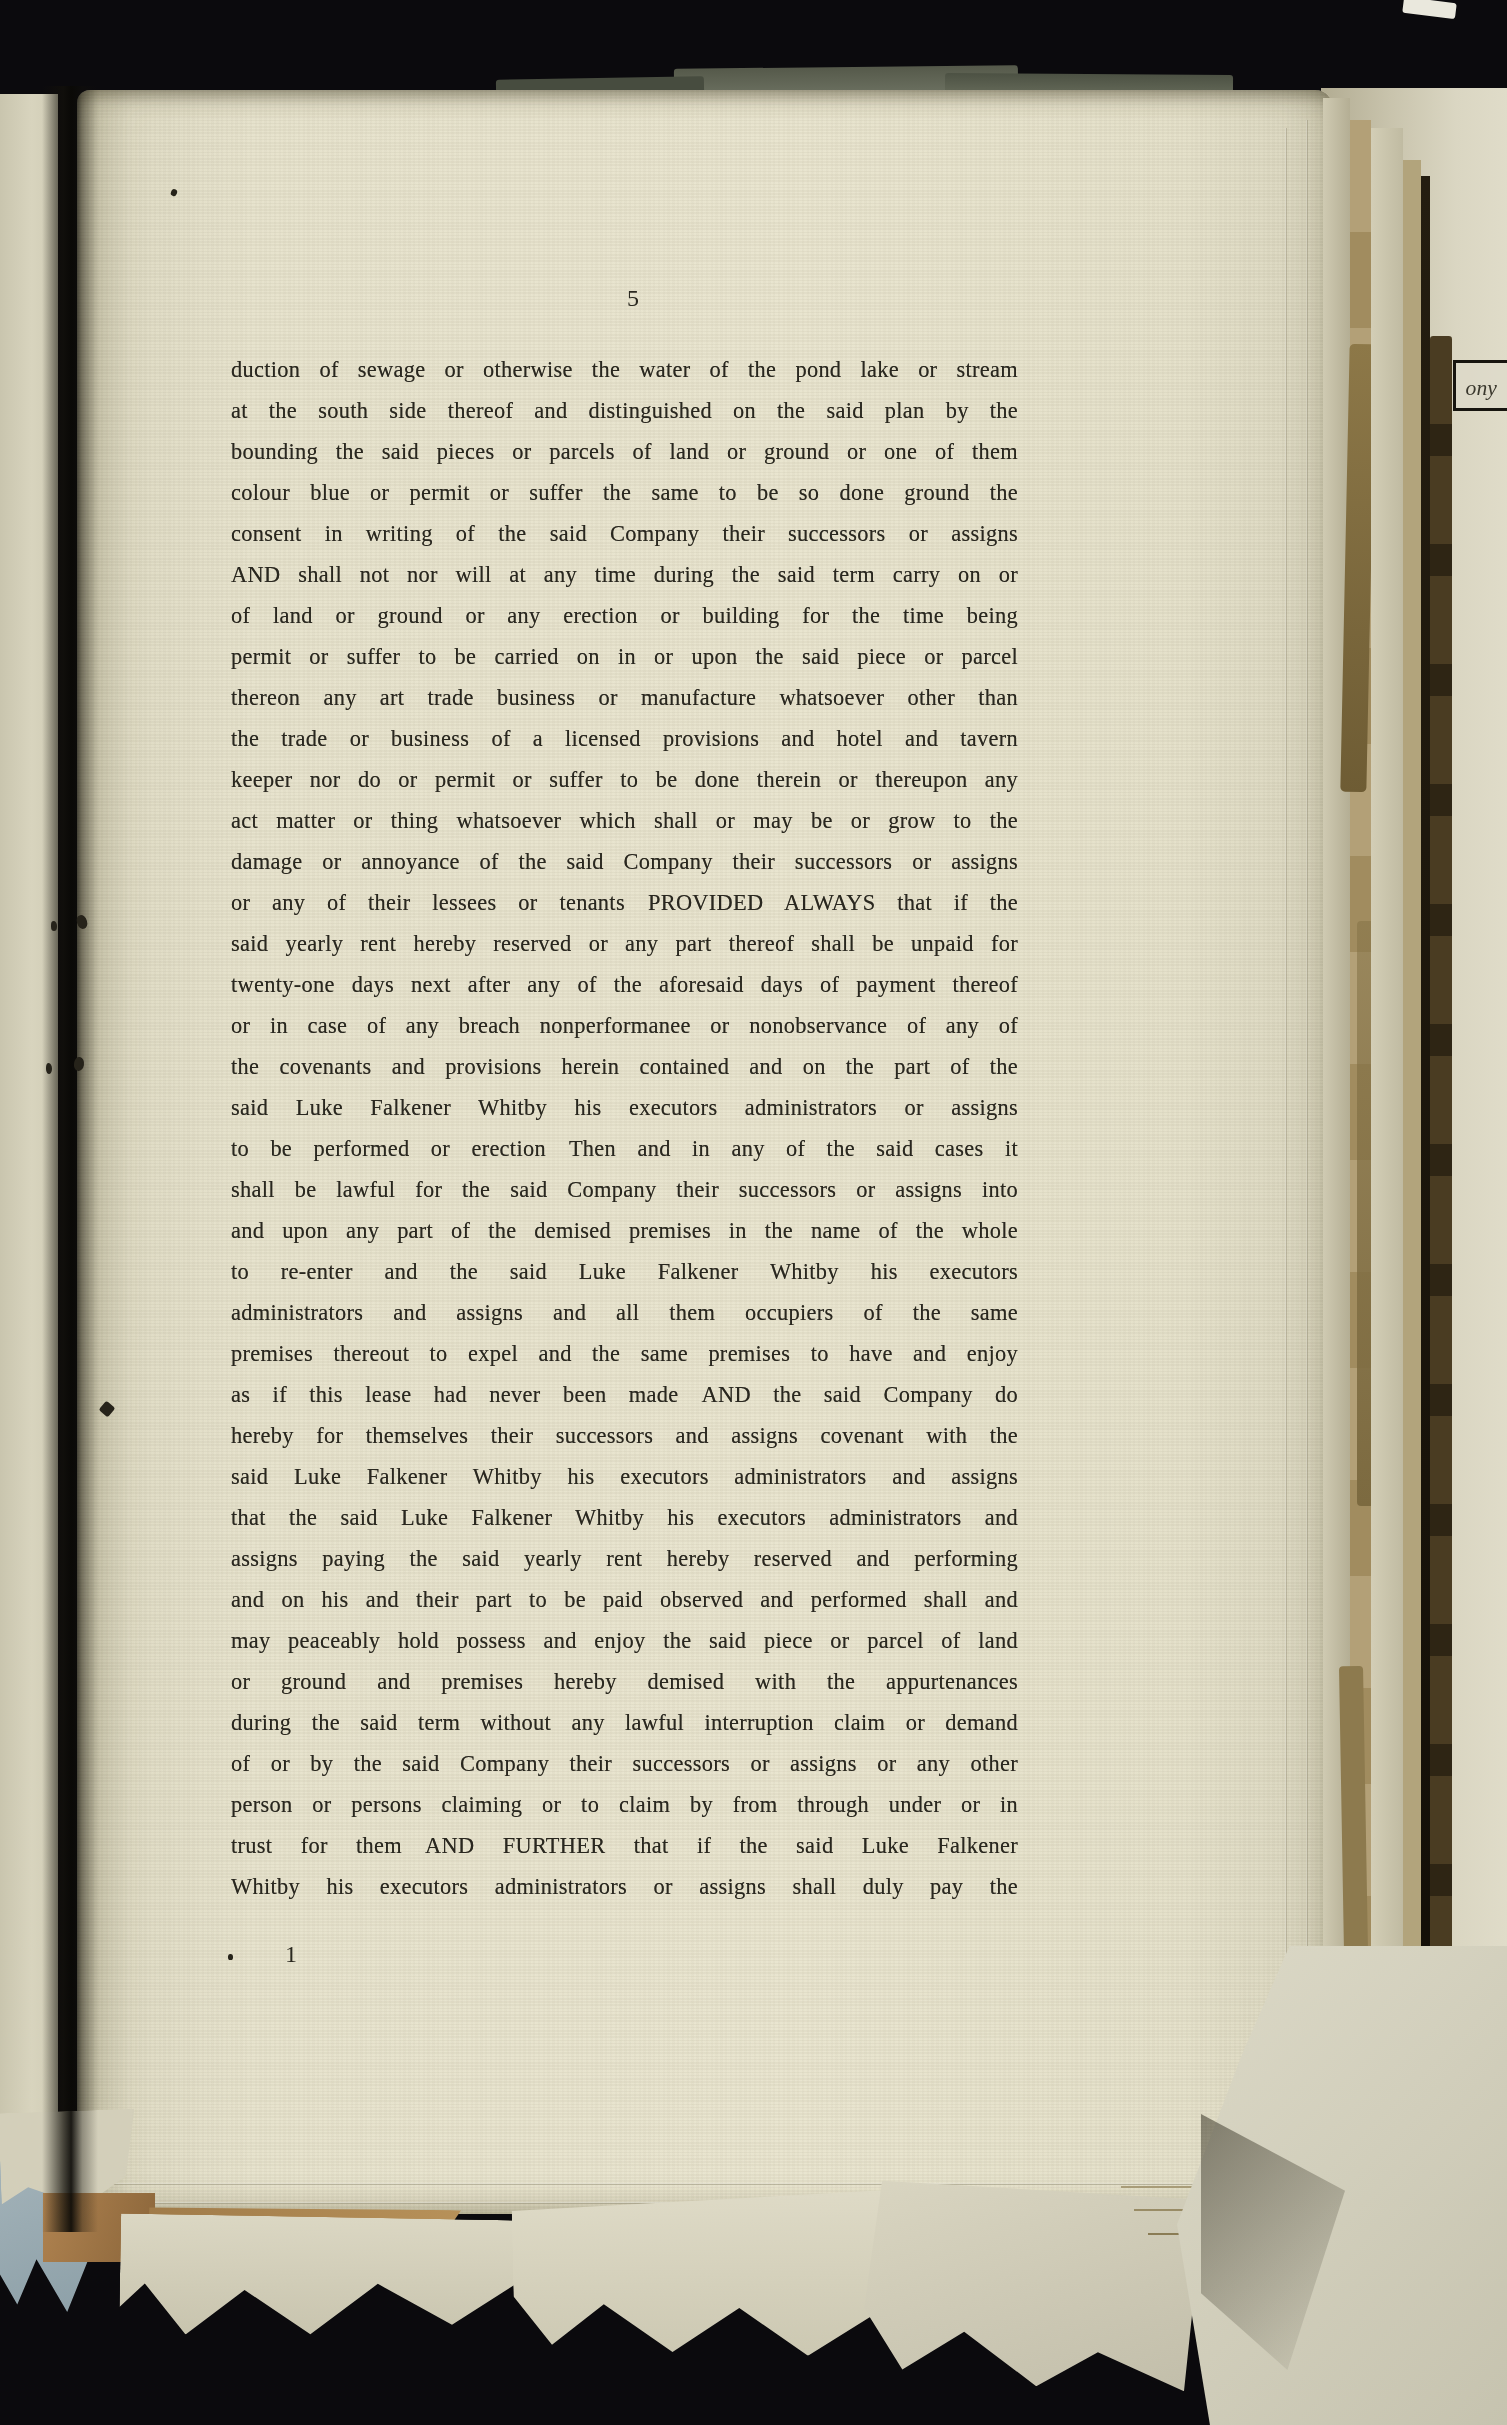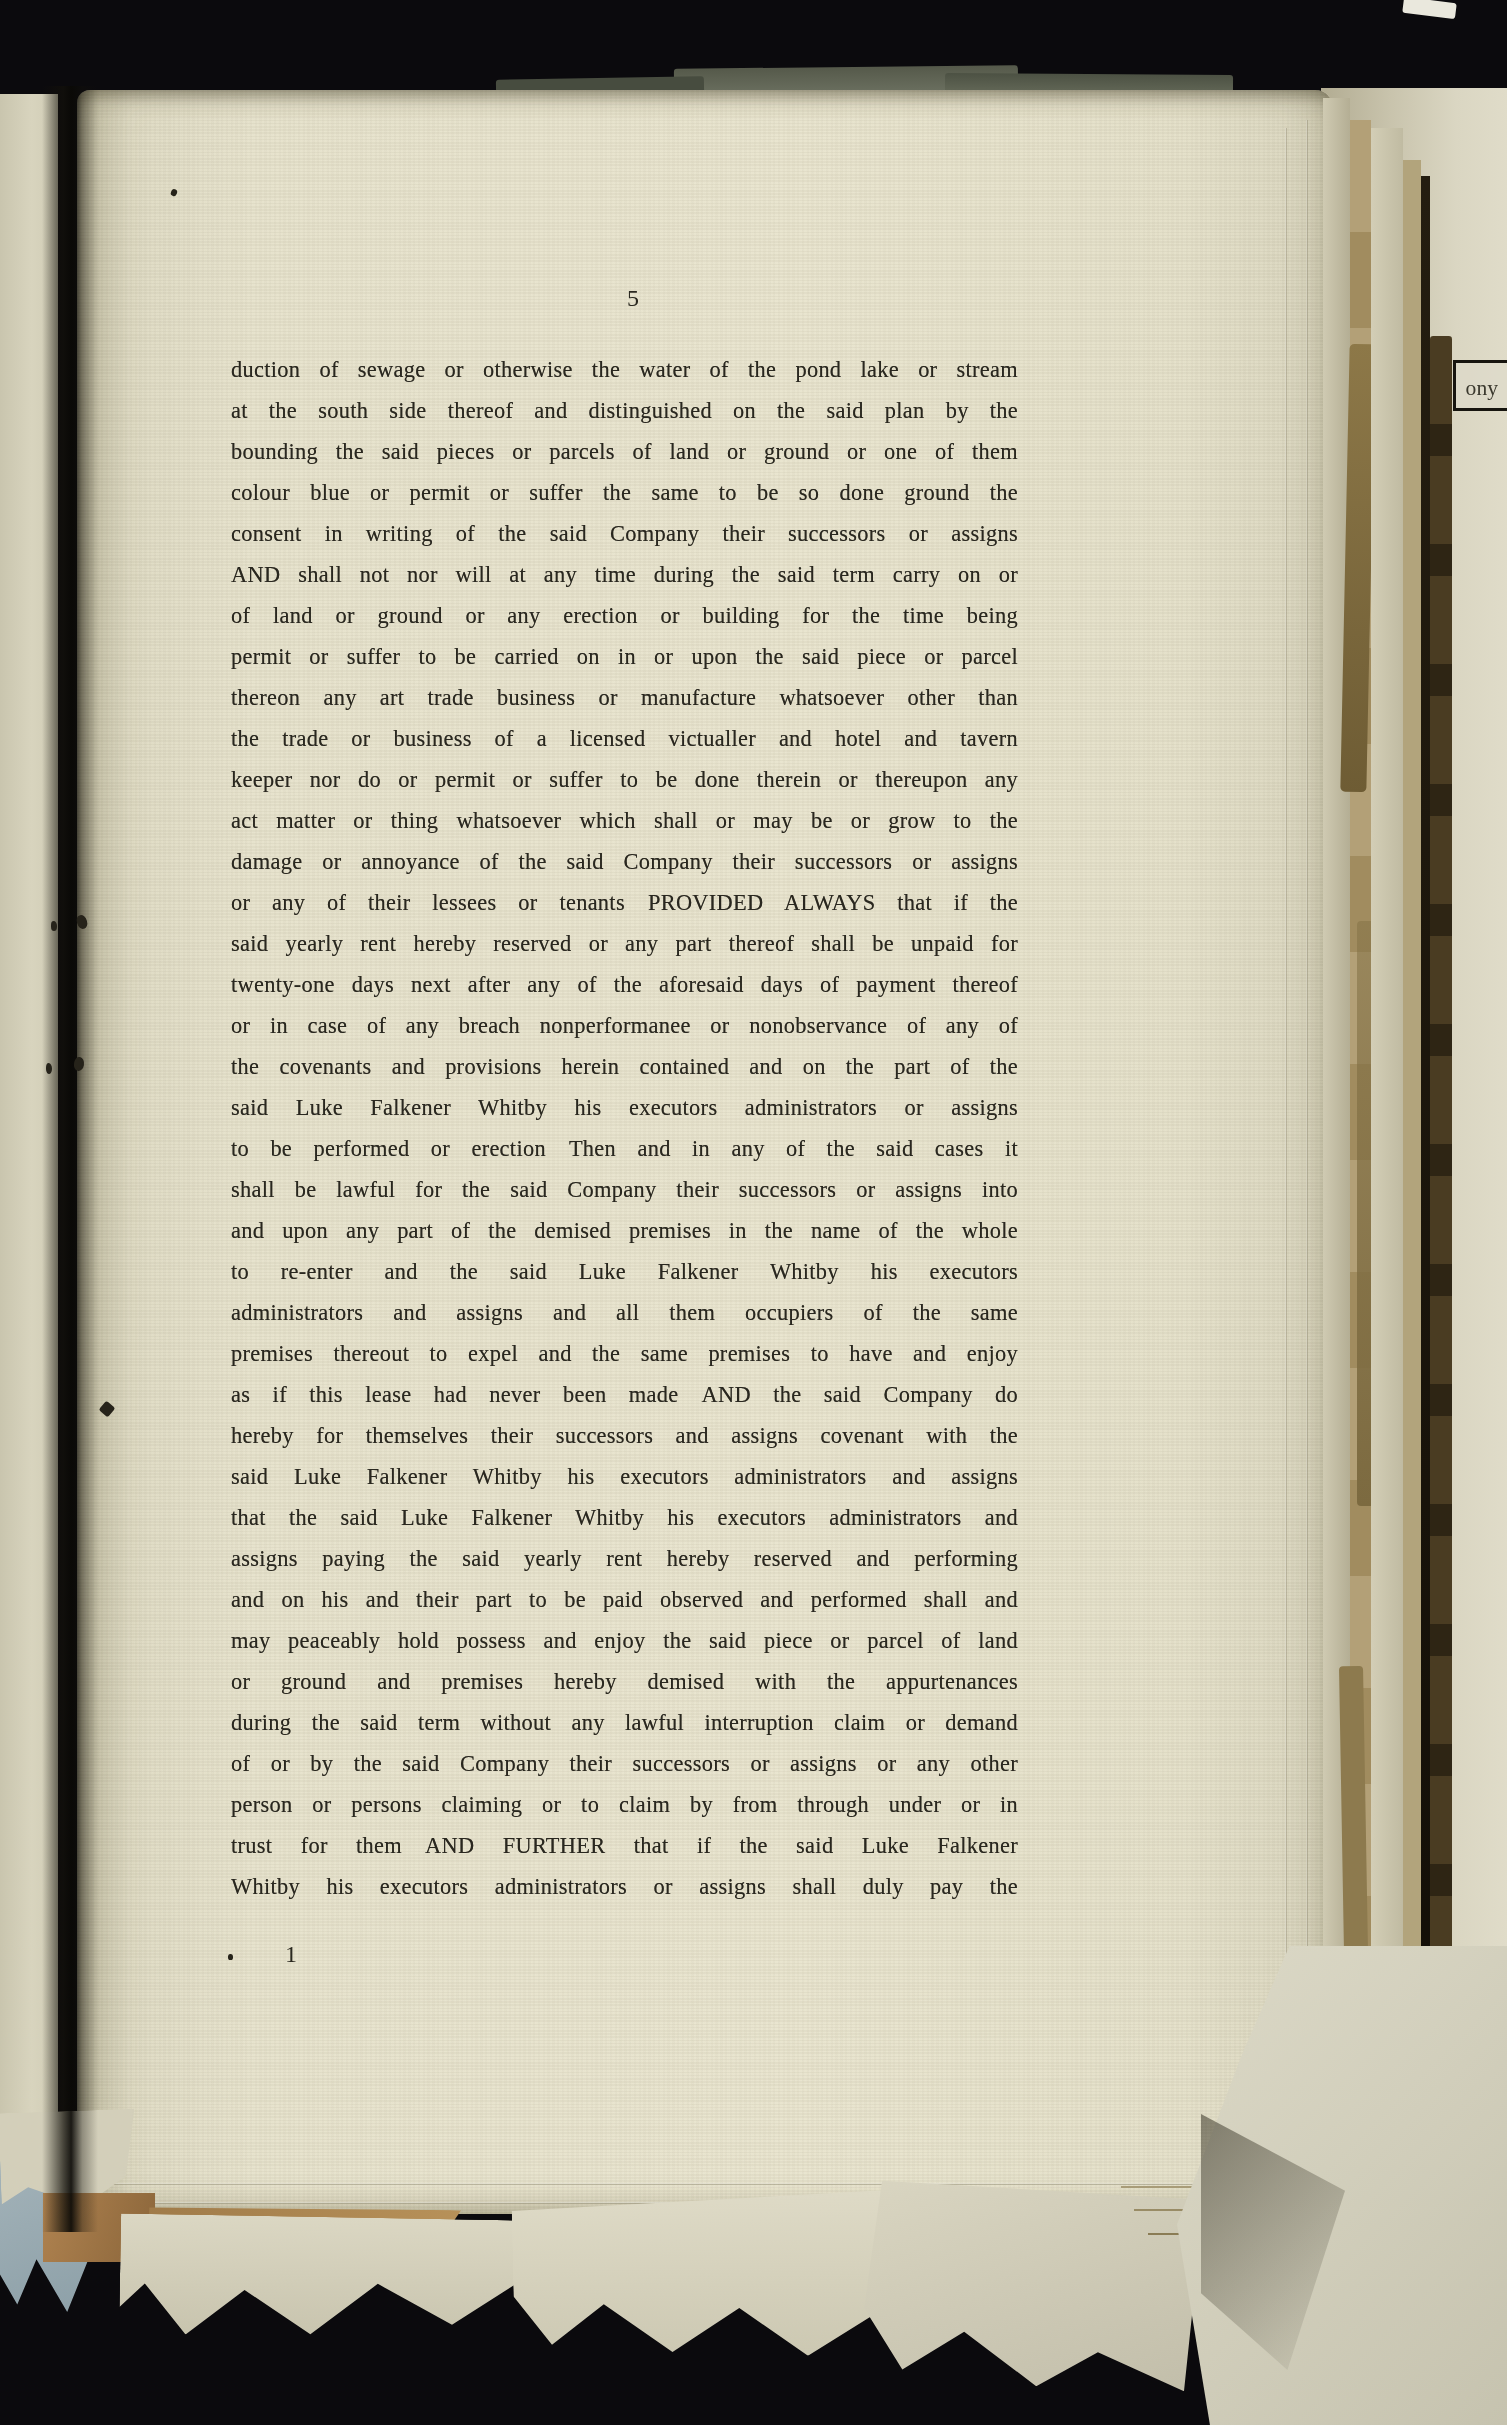--- a/index.html
+++ b/index.html
@@ -71,21 +71,21 @@
   .stack-base{
     position:absolute;left:1321px;top:88px;width:187px;height:2338px;
     background:linear-gradient(90deg,#b2ac92 0%,#c9c4ad 38%,#dad6c2 72%,#e0dcc9 100%);
     z-index:1;
   }
   .strip{position:absolute;z-index:2;}
   .edge-text-fragment{
     position:absolute;left:1453px;top:360px;width:55px;height:51px;
     border-left:3.2px solid #17150f;border-top:3.2px solid #17150f;border-bottom:3.2px solid #17150f;
     color:#3a382d;font-size:21.6px;padding:13px 0 0 9.6px;box-sizing:border-box;
-    background:rgba(222,218,203,.6);z-index:3;
+    background:rgba(222,218,203,.6);z-index:3;font-style:italic;
   }
   
   .torn{position:absolute;z-index:3;}
   .corner-line{position:absolute;border-right:2.4px solid #a89c78;border-bottom:2.4px solid #a89c78;border-radius:0 0 11.2px 0;z-index:3;}
 </style>
 </head>
 <body>
 
 <div class="scene">
 
@@ -112,21 +112,21 @@
 
   <div class="text-line">duction of sewage or otherwise the water of the pond lake or stream</div>
       <div class="text-line">at the south side thereof and distinguished on the said plan by the</div>
       <div class="text-line">bounding the said pieces or parcels of land or ground or one of them</div>
       <div class="text-line">colour blue or permit or suffer the same to be so done ground the</div>
       <div class="text-line">consent in writing of the said Company their successors or assigns</div>
       <div class="text-line">AND shall not nor will at any time during the said term carry on or</div>
       <div class="text-line">of land or ground or any erection or building for the time being</div>
       <div class="text-line">permit or suffer to be carried on in or upon the said piece or parcel</div>
       <div class="text-line">thereon any art trade business or manufacture whatsoever other than</div>
-      <div class="text-line">the trade or business of a licensed victualler and hotel and tavern</div>
+      <div class="text-line">the trade or business of a licensed provisions and hotel and tavern</div>
       <div class="text-line">keeper nor do or permit or suffer to be done therein or thereupon any</div>
       <div class="text-line">act matter or thing whatsoever which shall or may be or grow to the</div>
       <div class="text-line">damage or annoyance of the said Company their successors or assigns</div>
       <div class="text-line">or any of their lessees or tenants  PROVIDED ALWAYS that if the</div>
       <div class="text-line">said yearly rent hereby reserved or any part thereof shall be unpaid for</div>
       <div class="text-line">twenty-one days next after any of the aforesaid days of payment thereof</div>
       <div class="text-line">or in case of any breach nonperformanee or nonobservance of any of</div>
       <div class="text-line">the covenants and provisions herein contained and on the part of the</div>
       <div class="text-line">said Luke Falkener Whitby his executors administrators or assigns</div>
       <div class="text-line">to be performed or erection  Then and in any of the said cases it</div>

